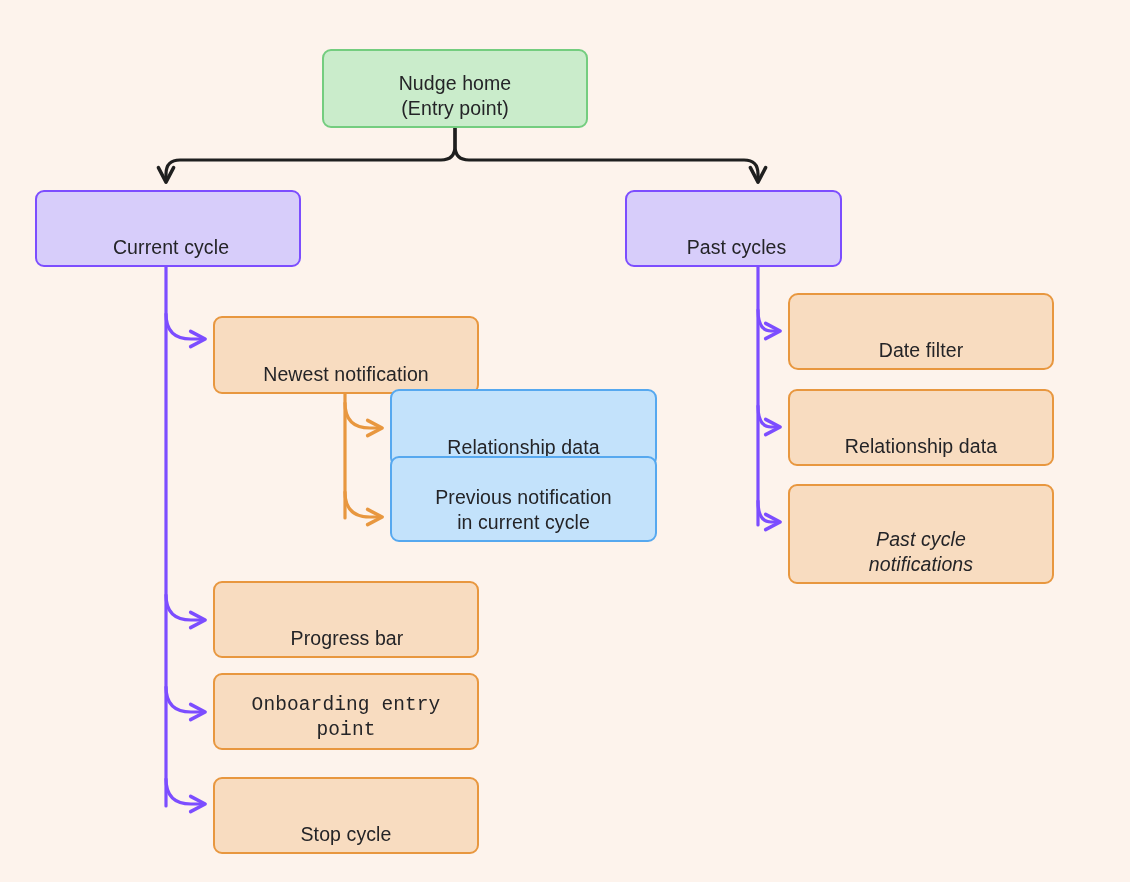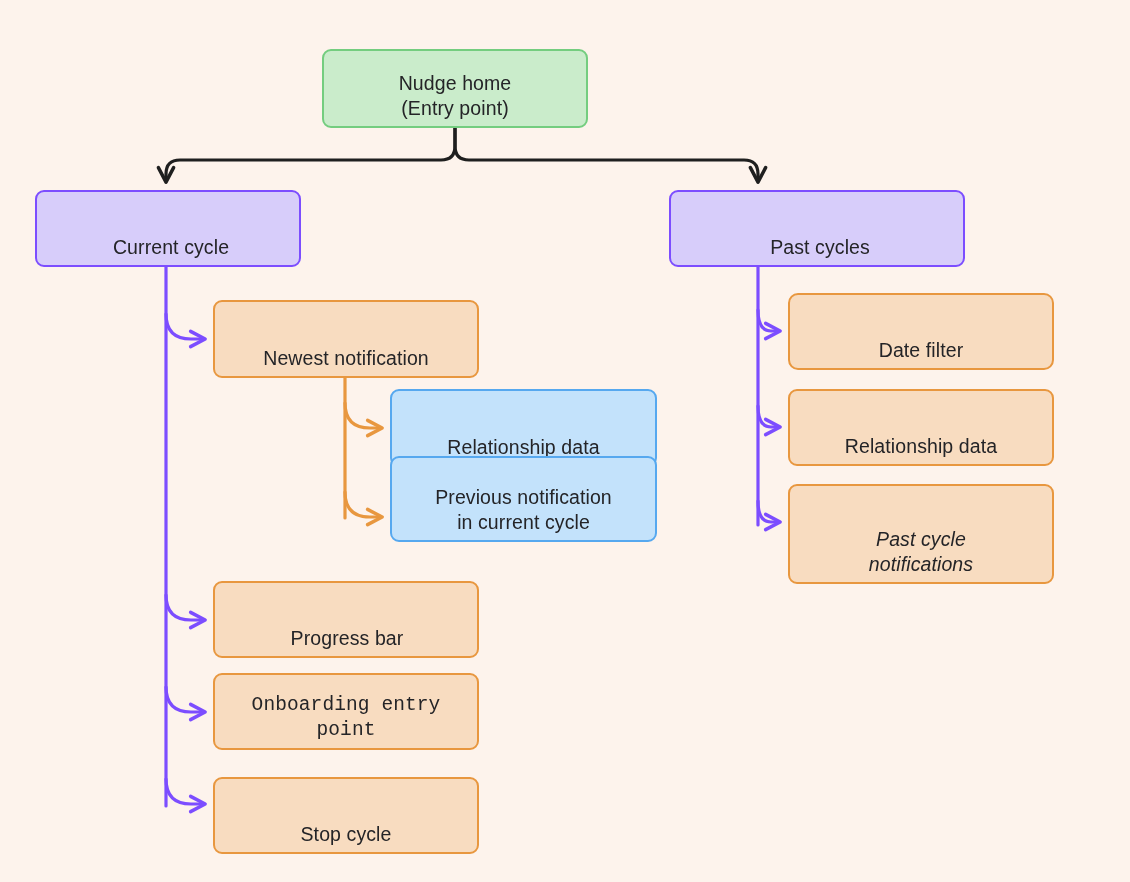--- a/index.html
+++ b/index.html
@@ -113,24 +113,24 @@
   </svg>
 
   <div id="nodes">
       <div class="node node-green" style="left: 322px; top: 49px; width: 266px; height: 79px;">
         <span class="label">Nudge home
 (Entry point)</span>
       </div>
       <div class="node node-purple" style="left: 35px; top: 190px; width: 266px; height: 77px;">
         <span class="label">Current cycle</span>
       </div>
-      <div class="node node-purple" style="left: 625px; top: 190px; width: 296px; height: 77px; margin-left: 44px;">
+      <div class="node node-purple" style="left: 625px; top: 190px; width: 217px; height: 77px;">
         <span class="label">Past cycles</span>
       </div>
-      <div class="node node-orange" style="left: 213px; top: 300px; width: 266px; height: 78px;">
+      <div class="node node-orange" style="left: 213px; top: 316px; width: 266px; height: 78px;">
         <span class="label">Newest notification</span>
       </div>
       <div class="node node-blue" style="left: 390px; top: 389px; width: 267px; height: 78px;">
         <span class="label">Relationship data</span>
       </div>
       <div class="node node-blue" style="left: 390px; top: 456px; width: 267px; height: 86px;">
         <span class="label">Previous notification
 in current cycle</span>
       </div>
       <div class="node node-orange" style="left: 213px; top: 581px; width: 266px; height: 77px; padding-left: 12px;">

